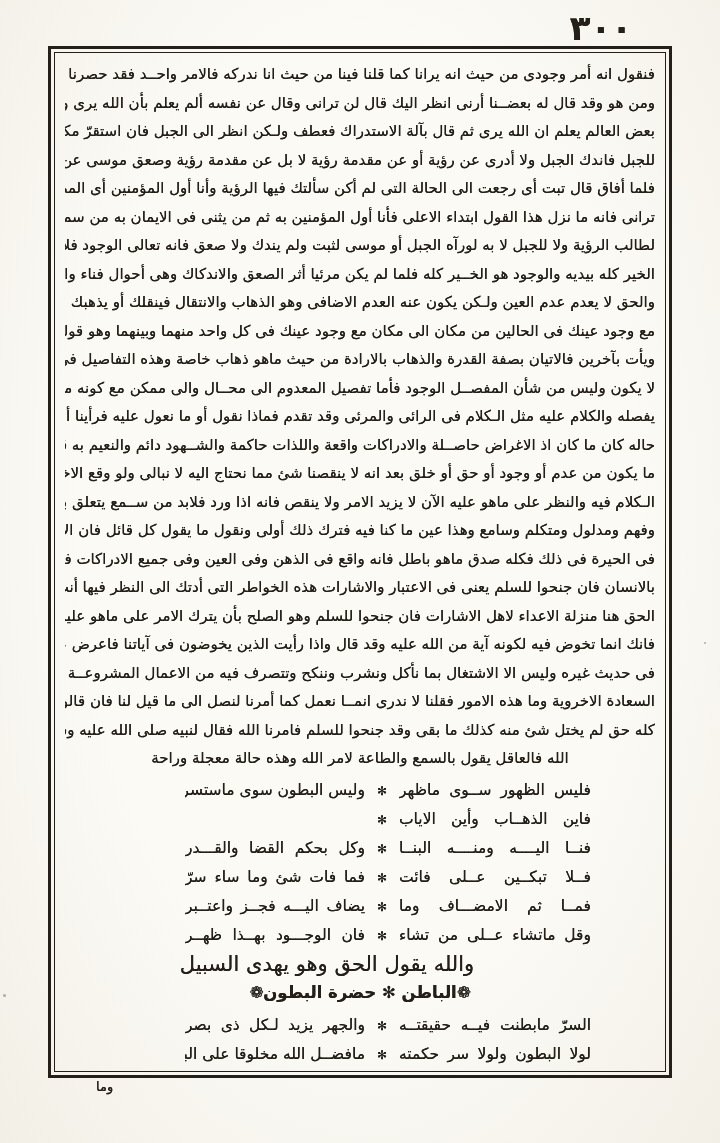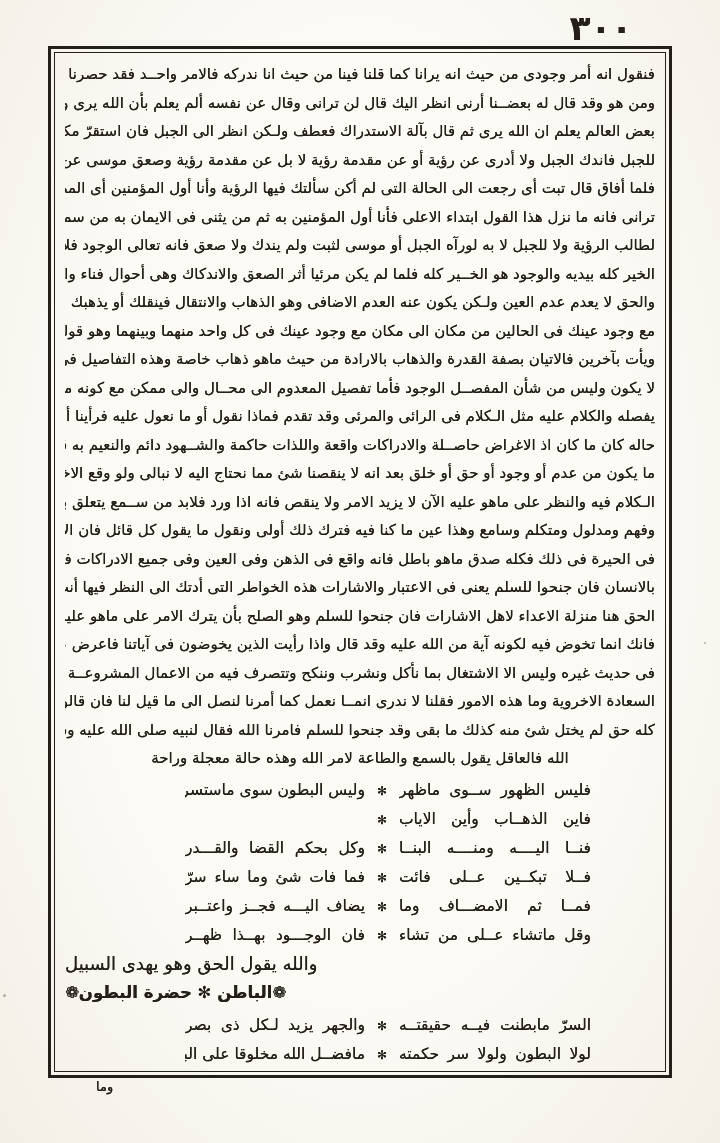--- a/index.html
+++ b/index.html
@@ -56,26 +56,26 @@
     text-align:justify;text-align-last:justify;
     overflow:hidden;white-space:nowrap;height:29px;
   }
   .hemi.right{width:192px;}
   .hemi.left{width:180px;}
   .divider{
     width:34px;text-align:center;font-size:12px;flex:0 0 auto;
   }
   .closing-formula{
     direction:rtl;height:28px;line-height:28px;
-    text-align:left;padding-left:0;padding-right:66px;
-    font-size:18px;text-shadow:0 0 0.5px currentColor;
+    text-align:center;padding-left:0;padding-right:66px;
+    font-size:21px;text-shadow:0 0 0.5px currentColor;
   }
   .section-heading{
     direction:rtl;height:30px;line-height:30px;
-    text-align:left;font-size:16.5px;font-weight:bold;
+    text-align:center;font-size:16.5px;font-weight:bold;
     text-shadow:0 0 0.4px currentColor;
   }
   .catchword{
     position:absolute;top:1060px;left:96px;
     font-size:13px;direction:rtl;
     text-shadow:0 0 0.5px currentColor;
     margin-top:19px;
   }
   .speckle{position:absolute;background:#6b655c;border-radius:50%;opacity:.5;}
   .sp1{width:3px;height:3px;left:3px;top:994px;}

